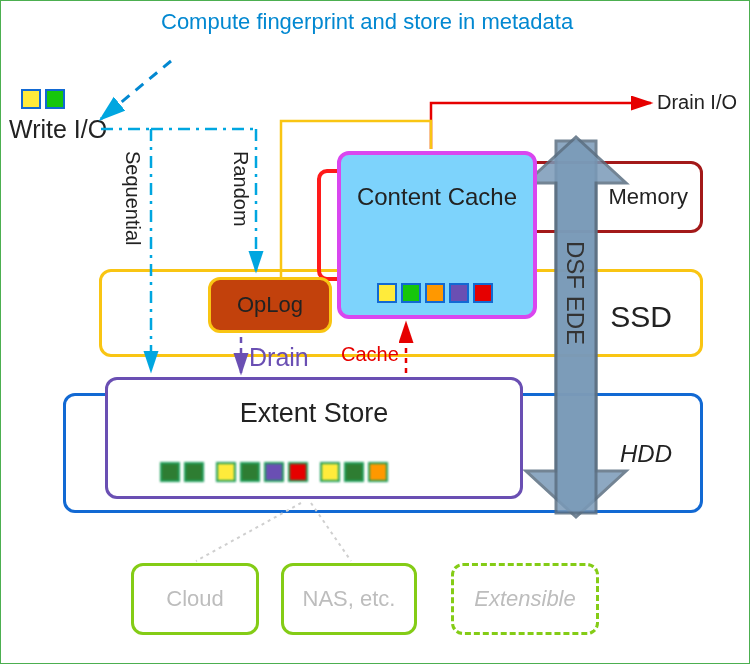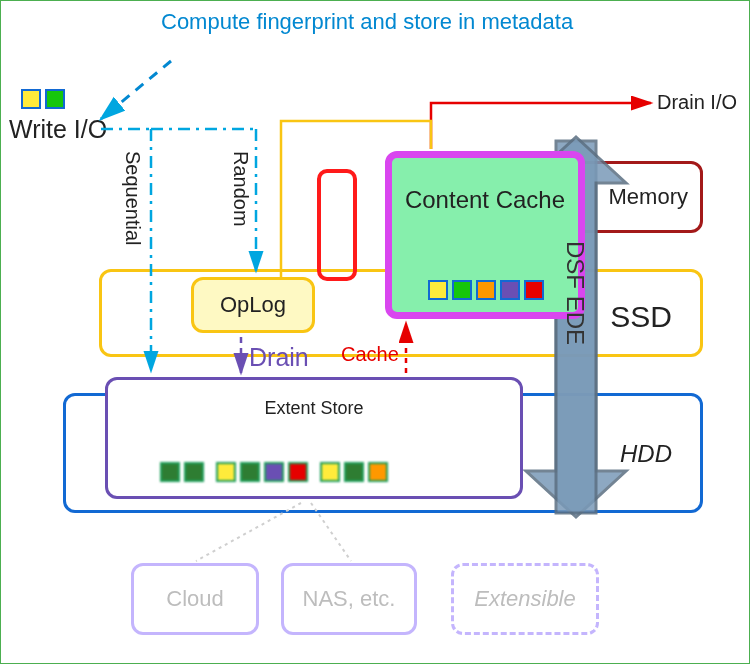--- a/index.html
+++ b/index.html
@@ -37,40 +37,40 @@
   .tier-memory {
     border: 3px solid #a31919;
   }
   .tier-ssd {
     border: 3px solid #f9c513;
   }
   .tier-hdd {
     border: 3px solid #1269d3;
   }
   .content-cache {
-    border: 7px solid #d946ef;
-    background: #86efac;
-    margin-left: 48px;
+    border: 4px solid #d946ef;
+    background: #7dd3fc;
   }
   .content-cache-inner {
     border: 4px solid #ff1a1a;
     border-radius: 10px;
     position: absolute;
   }
   .oplog {
     border: 3px solid #f9c513;
-    background: #fef9c3;
+    background: #c2410c;
+    margin-left: 17px;
   }
   .extent-store {
     border: 3px solid #6a4fb3;
     background: #fff;
   }
   .ext-box {
     position: absolute;
-    border: 3px solid #c4b5fd;
+    border: 3px solid #84cc16;
     border-radius: 12px;
     background: #fff;
     font-size: 22px;
     color: #bdbdbd;
     display: flex;
     align-items: center;
     justify-content: center;
   }
   .sq-row {
     position: absolute;
@@ -138,21 +138,21 @@
       <span class="sq purple"></span>
       <span class="sq red"></span>
     </div>
   </div>
 
   <div class="box oplog" style="top:276px; left:190px; width:124px; height:56px; z-index:3;">
     <div class="label" style="top:12px; left:0; width:100%; text-align:center; font-size:22px; position:absolute;">OpLog</div>
   </div>
 
   <div class="box extent-store" style="top:376px; left:104px; width:418px; height:122px; z-index:3;">
-    <div class="label" style="top:18px; left:0; width:100%; text-align:center; font-size:18px; position:absolute;">Extent Store</div>
+    <div class="label" style="top:18px; left:0; width:100%; text-align:center; font-size:27px; position:absolute;">Extent Store</div>
     <div class="sq-row" style="bottom:14px; left:52px; gap:12px;">
       <span style="display:flex; gap:4px;">
         <span class="sq blur dgreen"></span>
         <span class="sq blur dgreen"></span>
       </span>
       <span style="display:flex; gap:4px;">
         <span class="sq blur yellow"></span>
         <span class="sq blur dgreen"></span>
         <span class="sq blur purple"></span>
         <span class="sq blur red"></span>

